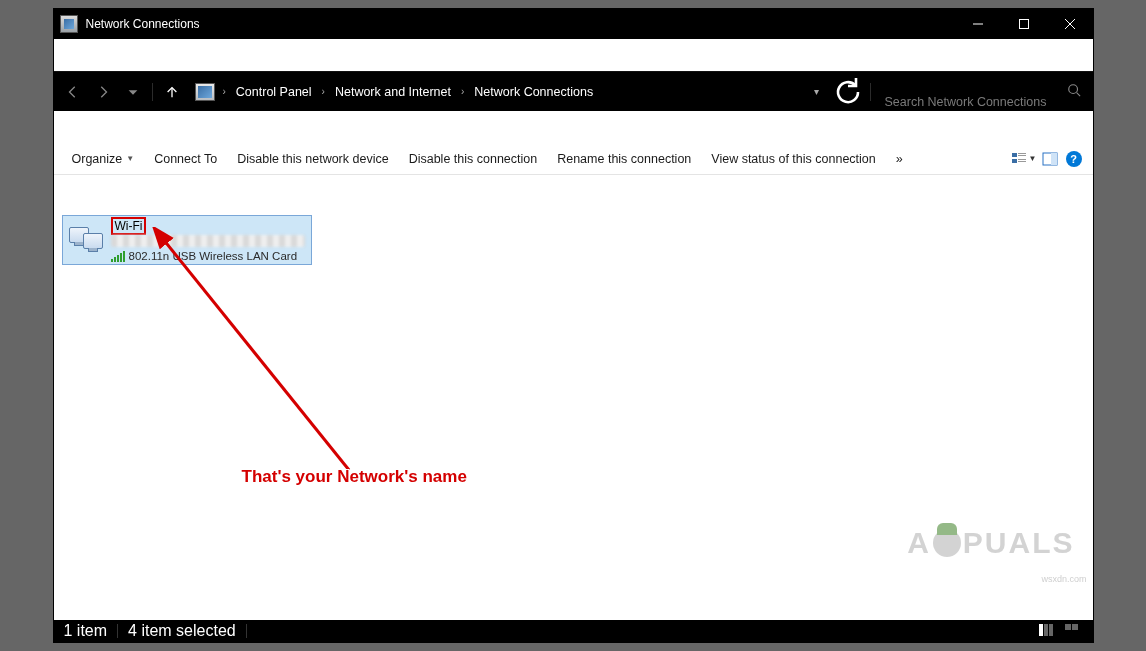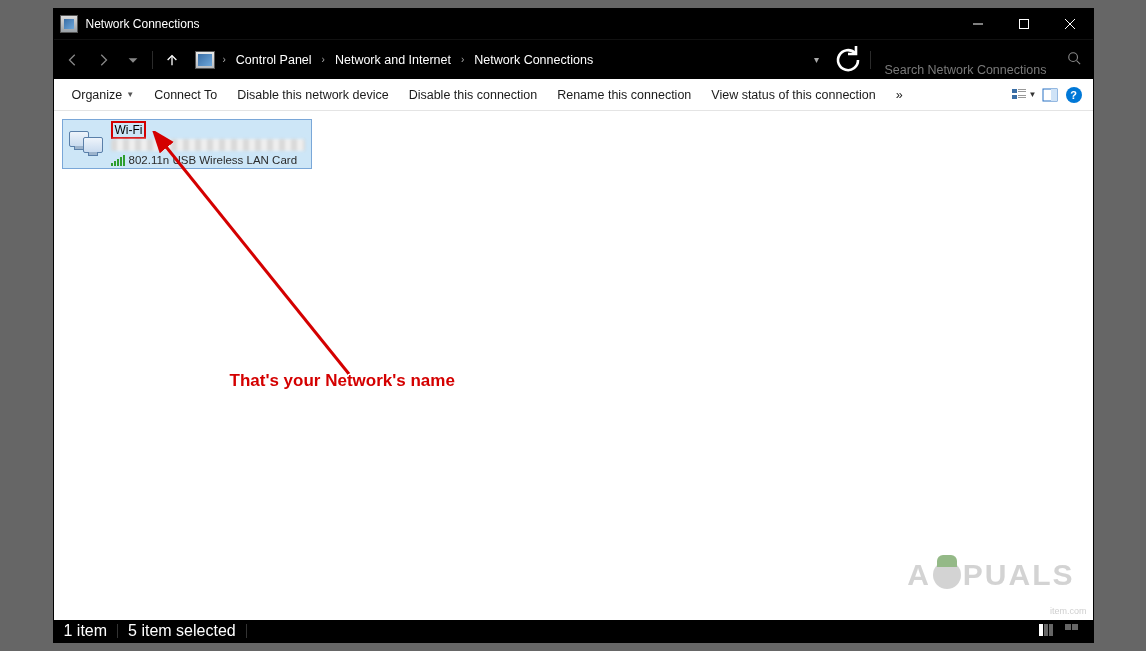--- a/index.html
+++ b/index.html
@@ -1,17 +1,17 @@
 <!DOCTYPE html>
 <html><head>
 <meta charset="utf-8">
 <style>
   * { box-sizing: border-box; font-family: "Segoe UI", Tahoma, sans-serif; }
   body { margin:0; background:#666; display:flex; align-items:center; justify-content:center; height:651px; width:1146px; overflow:hidden; }
-  .window { width:1041px; height:635px; background:#fff; border:1px solid #000; display:flex; flex-direction:column; position:relative; }
+  .window { width:1041px; height:635px; background:#fff; border:1px solid #000; display:flex; flex-direction:column; position:relative;gap:32px; }
   
   .titlebar { background:#000; height:30px; display:flex; align-items:center; color:#fff; padding-left:6px; }
   .titlebar .ticon { width:18px; height:18px; background:linear-gradient(#dcdcdc,#9aa1a7); border:1px solid #555; margin-right:8px; position:relative; }
   .titlebar .ticon::after{content:"";position:absolute;inset:3px;background:linear-gradient(135deg,#3a6ea5,#6ea8dc);}
   .titlebar .title { font-size:12px; flex:1; }
   .winbtns { display:flex; height:100%; }
   .winbtn { width:46px; height:100%; display:flex; align-items:center; justify-content:center; color:#fff; }
   .winbtn svg { width:10px; height:10px; stroke:#fff; stroke-width:1; fill:none; }
   
   .addressbar { background:#000; height:40px; display:flex; align-items:center; padding:0 6px; gap:4px; border-top:1px solid #111; }
@@ -52,21 +52,21 @@
   .namebox { border:2px solid #d40000; padding:0 2px; font-weight:normal; color:#000;}
   .row2 { height:13px; display:flex; gap:2px;}
   .blur { flex:1; height:12px; background:repeating-linear-gradient(90deg,#d9d9d9 0 6px,#efefef 6px 12px); filter:blur(1.5px); border-radius:2px;}
   .row3 { display:flex; align-items:center; gap:4px; font-size:11.5px; color:#2b2b2b; line-height:14px; margin-top:1px;}
   .sigicon { width:14px;height:12px; display:flex; align-items:flex-end; gap:1px;}
   .sigicon span { width:2px; background:#2e9e2e;}
   .sigicon span:nth-child(1){height:3px;} .sigicon span:nth-child(2){height:5px;}
   .sigicon span:nth-child(3){height:7px;} .sigicon span:nth-child(4){height:9px;}
   .sigicon span:nth-child(5){height:11px;}
   
-  .annot { position:absolute; left:176px; top:260px; color:#d40000; font-size:17px; font-weight:bold; white-space:nowrap; text-shadow:1px 1px 0 #fff,-1px -1px 0 #fff,1px -1px 0 #fff,-1px 1px 0 #fff;}
+  .annot { position:absolute; left:188px; top:260px; color:#d40000; font-size:17px; font-weight:bold; white-space:nowrap; text-shadow:1px 1px 0 #fff,-1px -1px 0 #fff,1px -1px 0 #fff,-1px 1px 0 #fff;}
   .arrow-svg { position:absolute; left:95px; top:20px; pointer-events:none;}
   
   .watermark { position:absolute; right:18px; bottom:28px; font-size:30px; font-weight:800; letter-spacing:2px; color:#c9c9c9; opacity:.8; display:flex; align-items:center; gap:2px;}
   .watermark .head { width:28px;height:28px;border-radius:50%;background:#c9c9c9;position:relative;display:inline-block;}
   .watermark .head::before{content:"";position:absolute;top:-6px;left:4px;width:20px;height:12px;background:#7aa86a;border-radius:6px 6px 0 0;}
   .wsx { position:absolute; right:6px; bottom:4px; font-size:9px; color:#cfcfcf;}
   
   .statusbar { height:22px; background:#000; color:#fff; font-size:16px; display:flex; align-items:center; padding:0 10px; gap:10px;}
   .statusbar .ssep { width:1px; height:14px; background:#333;}
   .statusbar .sright { margin-left:auto; display:flex; align-items:center; gap:2px;}
@@ -219,27 +219,27 @@
         </defs>
       <line x1="200" y1="243" x2="14" y2="12" stroke="#d40000" stroke-width="3" marker-end="url(#ah)"></line>
     </svg>
     <div class="annot">That's your Network's name</div>
 
     <div class="watermark">
       <span>A</span>
       <span class="head"></span>
       <span>PUALS</span>
     </div>
-    <div class="wsx">item.com</div>
+    <div class="wsx">wsxdn.com</div>
   </div>
 
   <div class="statusbar">
     <span>1 item</span>
     <div class="ssep"></div>
-    <span>5 item selected</span>
+    <span>4 item selected</span>
     <div class="ssep"></div>
     <div class="sright">
       <div class="sicon">
           <span class="active" style="height:12px"></span>
           <span style="height:12px"></span>
           <span style="height:12px"></span>
         </div>
       <div class="sicon" style="margin-left:6px">
           <span style="height:6px;width:6px"></span>
           <span style="height:6px;width:6px"></span>

